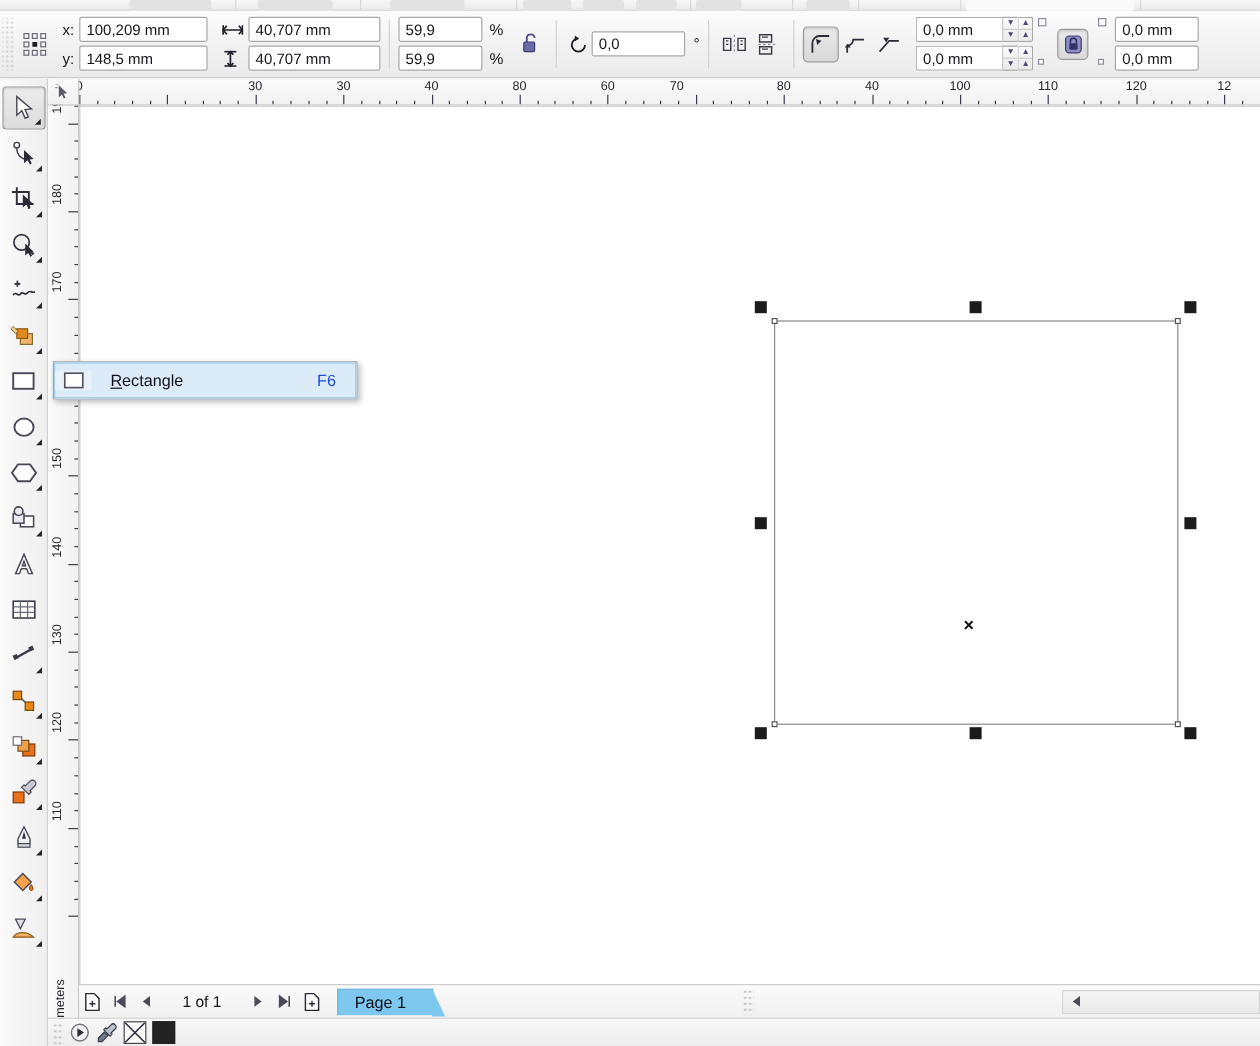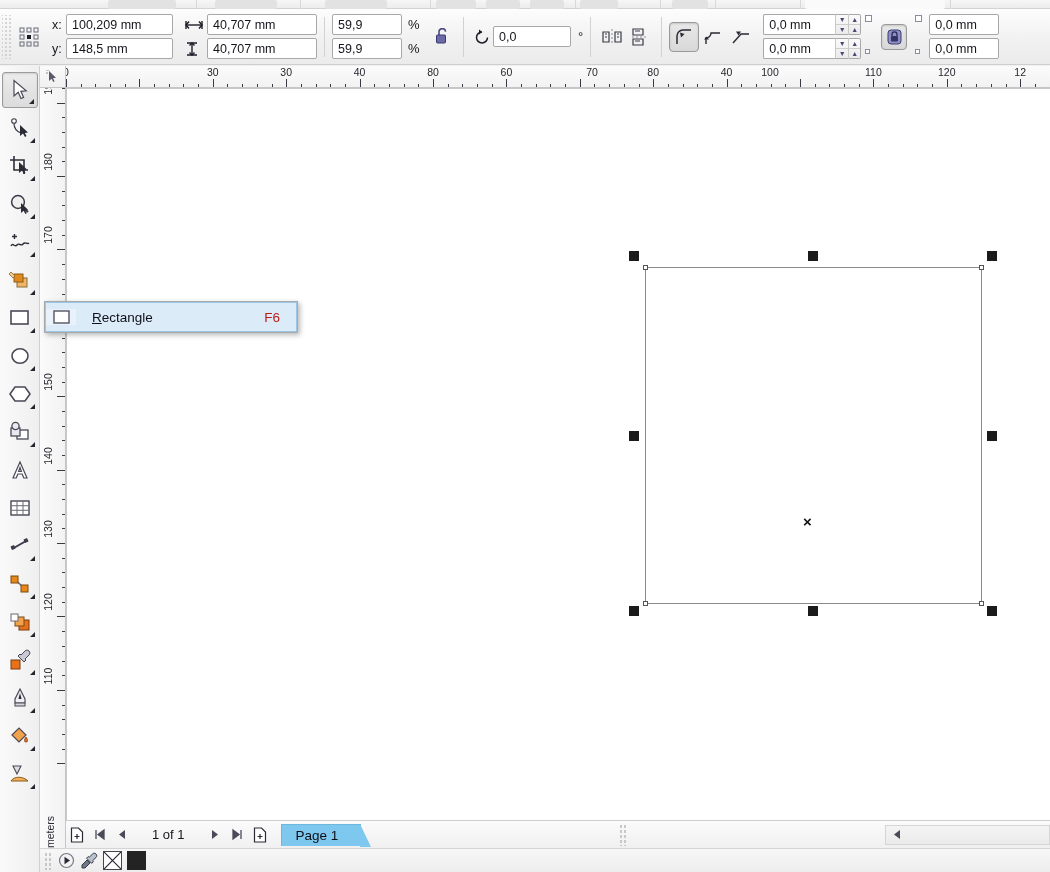--- a/index.html
+++ b/index.html
@@ -159,21 +159,21 @@
     position:absolute; left:0; top:0; width:30px; height:100%;
     background:#eeeeee; border-right:1px solid #e0e0e0;
   }
   .fitem{
     position:relative; height:30px; display:flex; align-items:center;
     padding-left:0; z-index:2;
   }
   .fitem .fico{ width:30px; display:flex; align-items:center; justify-content:center; flex:none; }
   .fitem .ftext{ flex:1; padding-left:16px; font-size:13.5px; color:#10101a; }
   .fitem .ftext u{ text-decoration:underline; }
-  .fitem .fkey{ padding-right:16px; font-size:13.5px; color:#b91c1c;margin-left:24px; }
+  .fitem .fkey{ padding-right:16px; font-size:13.5px; color:#1d4ed8;margin-left:24px; }
   .fitem.sel{ background:#dcebf8; border:1px solid #9cc6e6; height:30px; }
   .fitem.sel .fico{ background:#e9f2fa; }
 
   
   #pagebar{
     position:absolute; left:66px; top:820px; width:984px; height:28px;
     background:linear-gradient(#fbfbfb,#f0f0f0);
     border-top:1px solid #cdcdcd;
     display:flex; align-items:center;
   }
@@ -645,24 +645,24 @@
     <span class="tick" style="left: 965.52px; height: 3px;"></span>
     <span class="tick" style="left: 980.2px; height: 8px;"></span>
     <span class="tick" style="left: 994.88px; height: 3px;"></span>
     <span class="tick" style="left: 1009.56px; height: 3px;"></span>
     <span class="num" style="left: 26px;">0</span>
     <span class="num" style="left: 172.8px;">30</span>
     <span class="num" style="left: 246.2px;">30</span>
     <span class="num" style="left: 319.6px;">40</span>
     <span class="num" style="left: 393px;">80</span>
     <span class="num" style="left: 466.4px;">60</span>
-    <span class="num" style="left: 552px;">70</span>
+    <span class="num" style="left: 524px;">70</span>
     <span class="num" style="left: 613.2px;">80</span>
     <span class="num" style="left: 686.6px;">40</span>
-    <span class="num" style="left: 730px;">100</span>
+    <span class="num" style="left: 760px;">100</span>
     <span class="num" style="left: 833.4px;">110</span>
     <span class="num" style="left: 906.8px;">120</span>
     <span class="num" style="left: 980.2px;">12</span>
   </div>
 <div id="vruler">
   <span class="unitlabel">millimeters</span>
 <span class="tick" style="top: 697.28px; width: 8px;"></span>
     <span class="tick" style="top: 682.6px; width: 3px;"></span>
     <span class="tick" style="top: 667.92px; width: 3px;"></span>
     <span class="tick" style="top: 653.24px; width: 3px;"></span>

